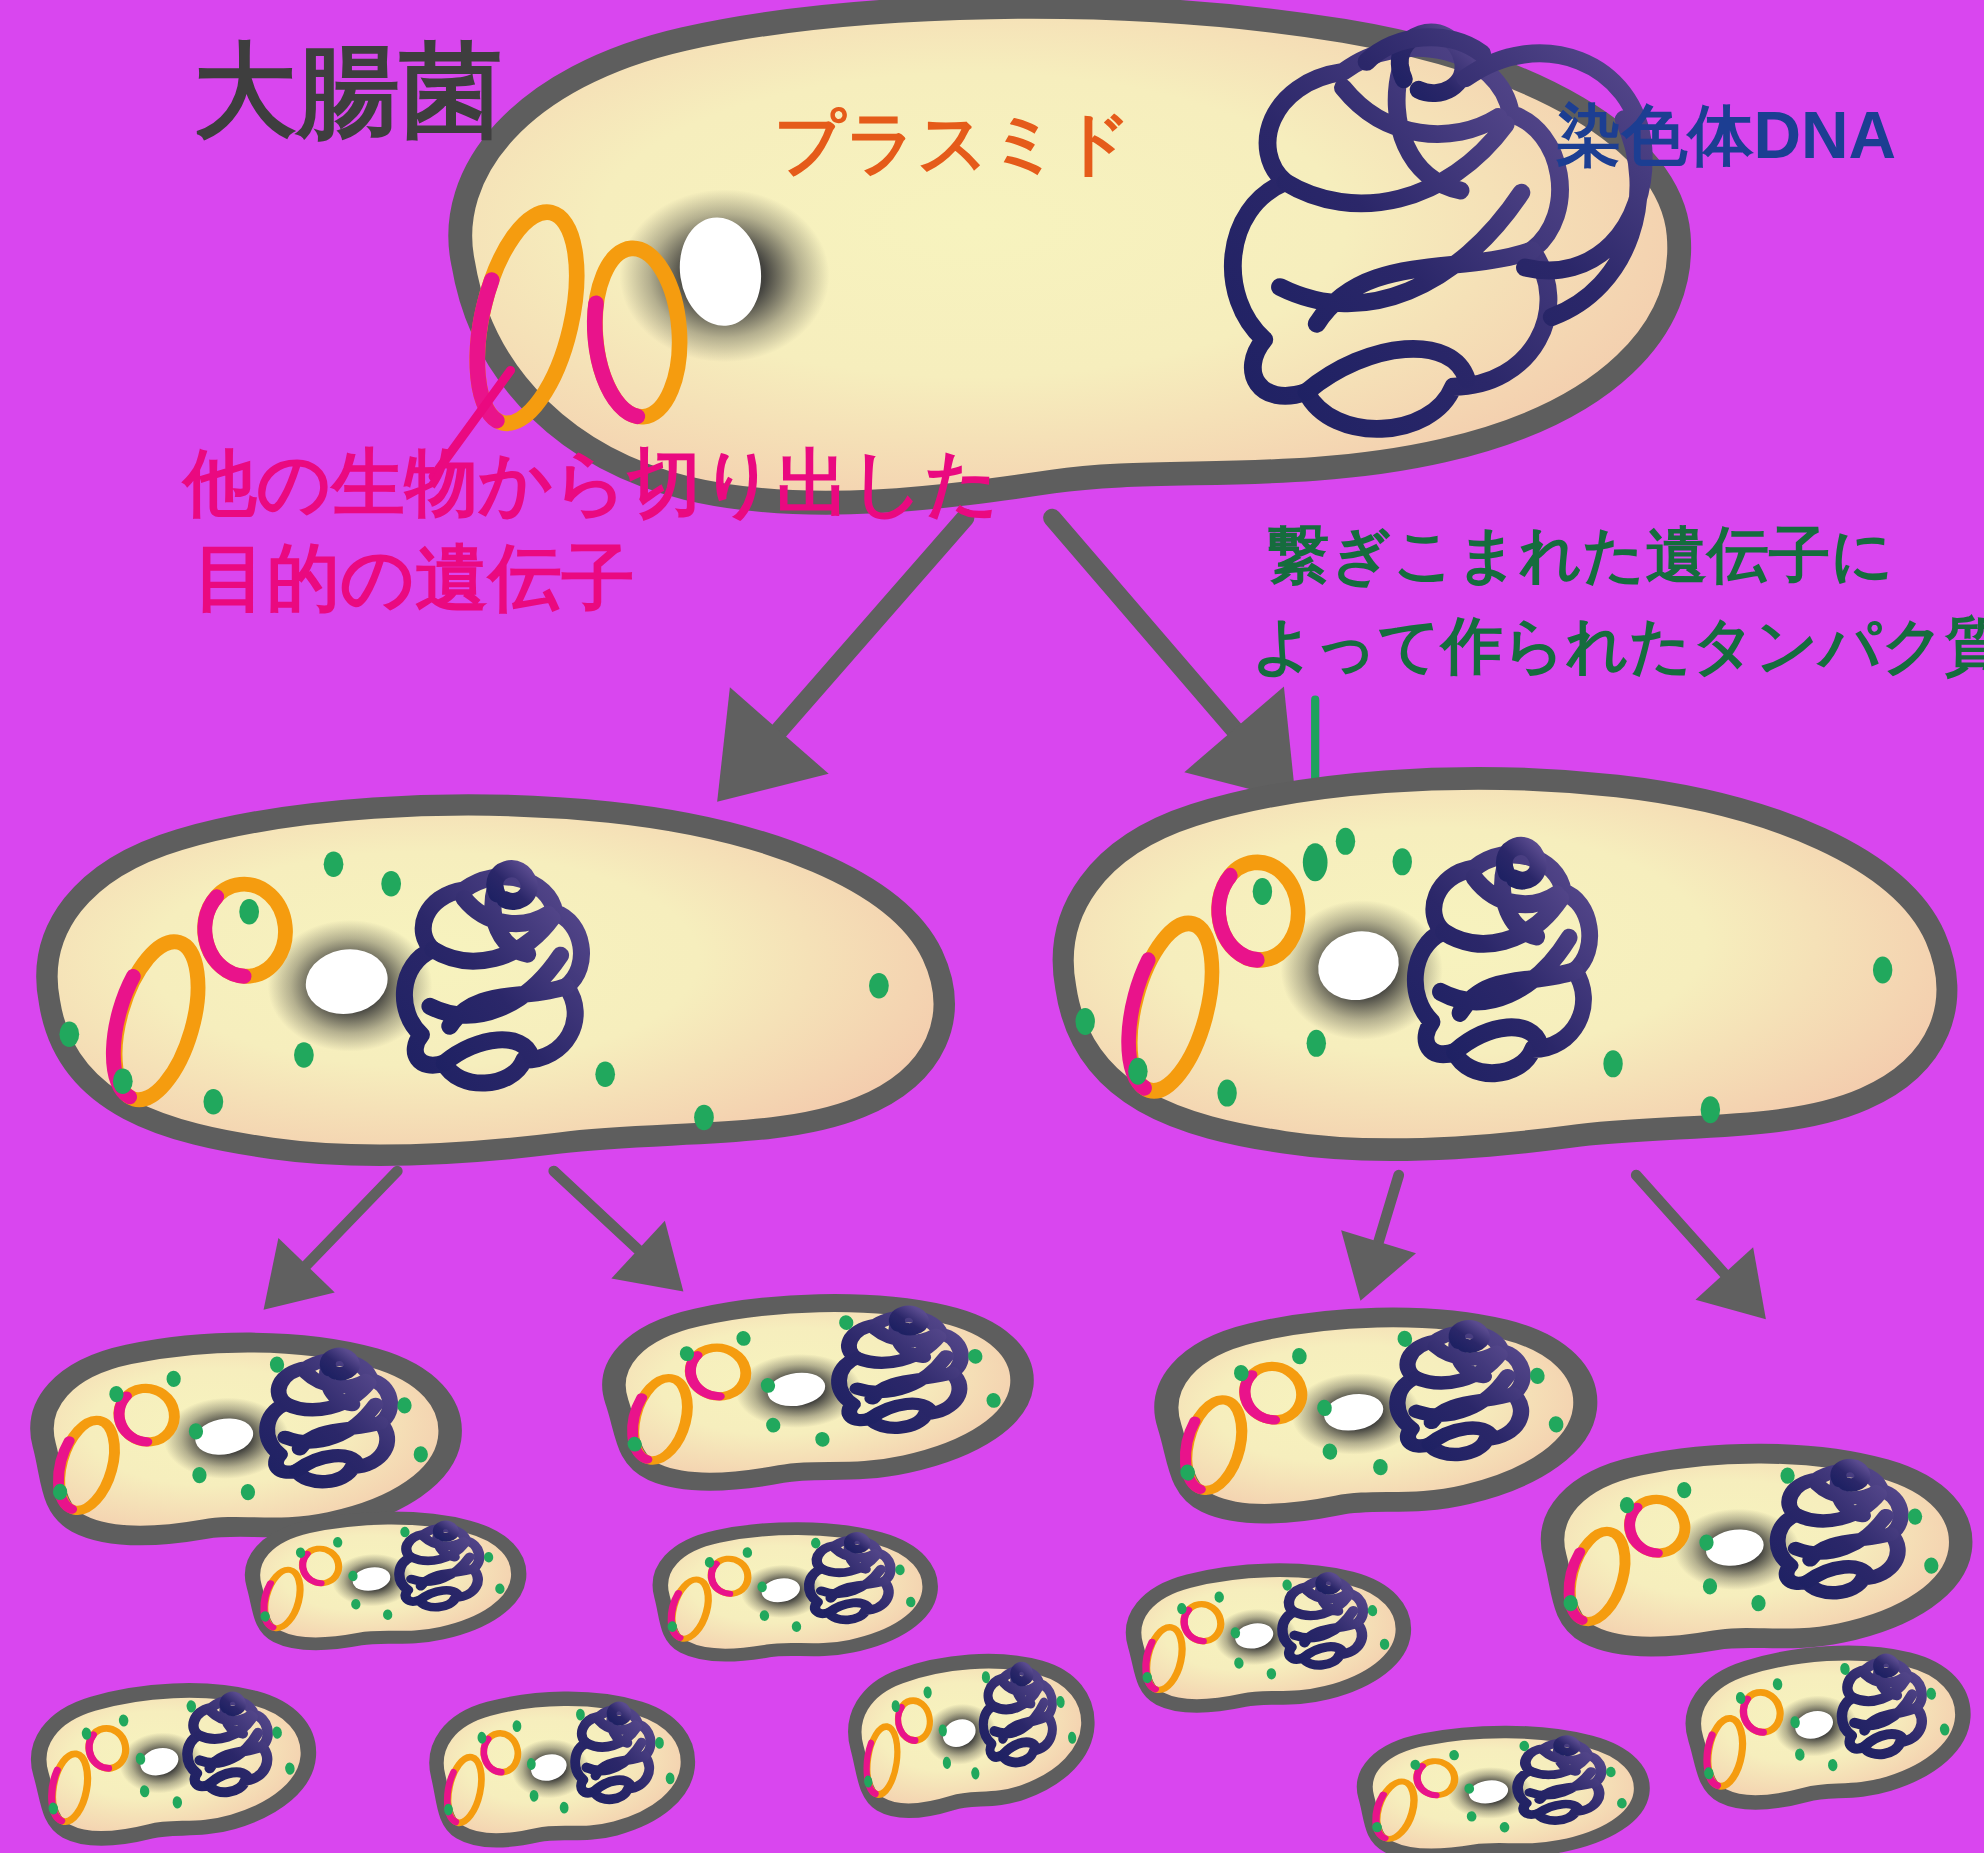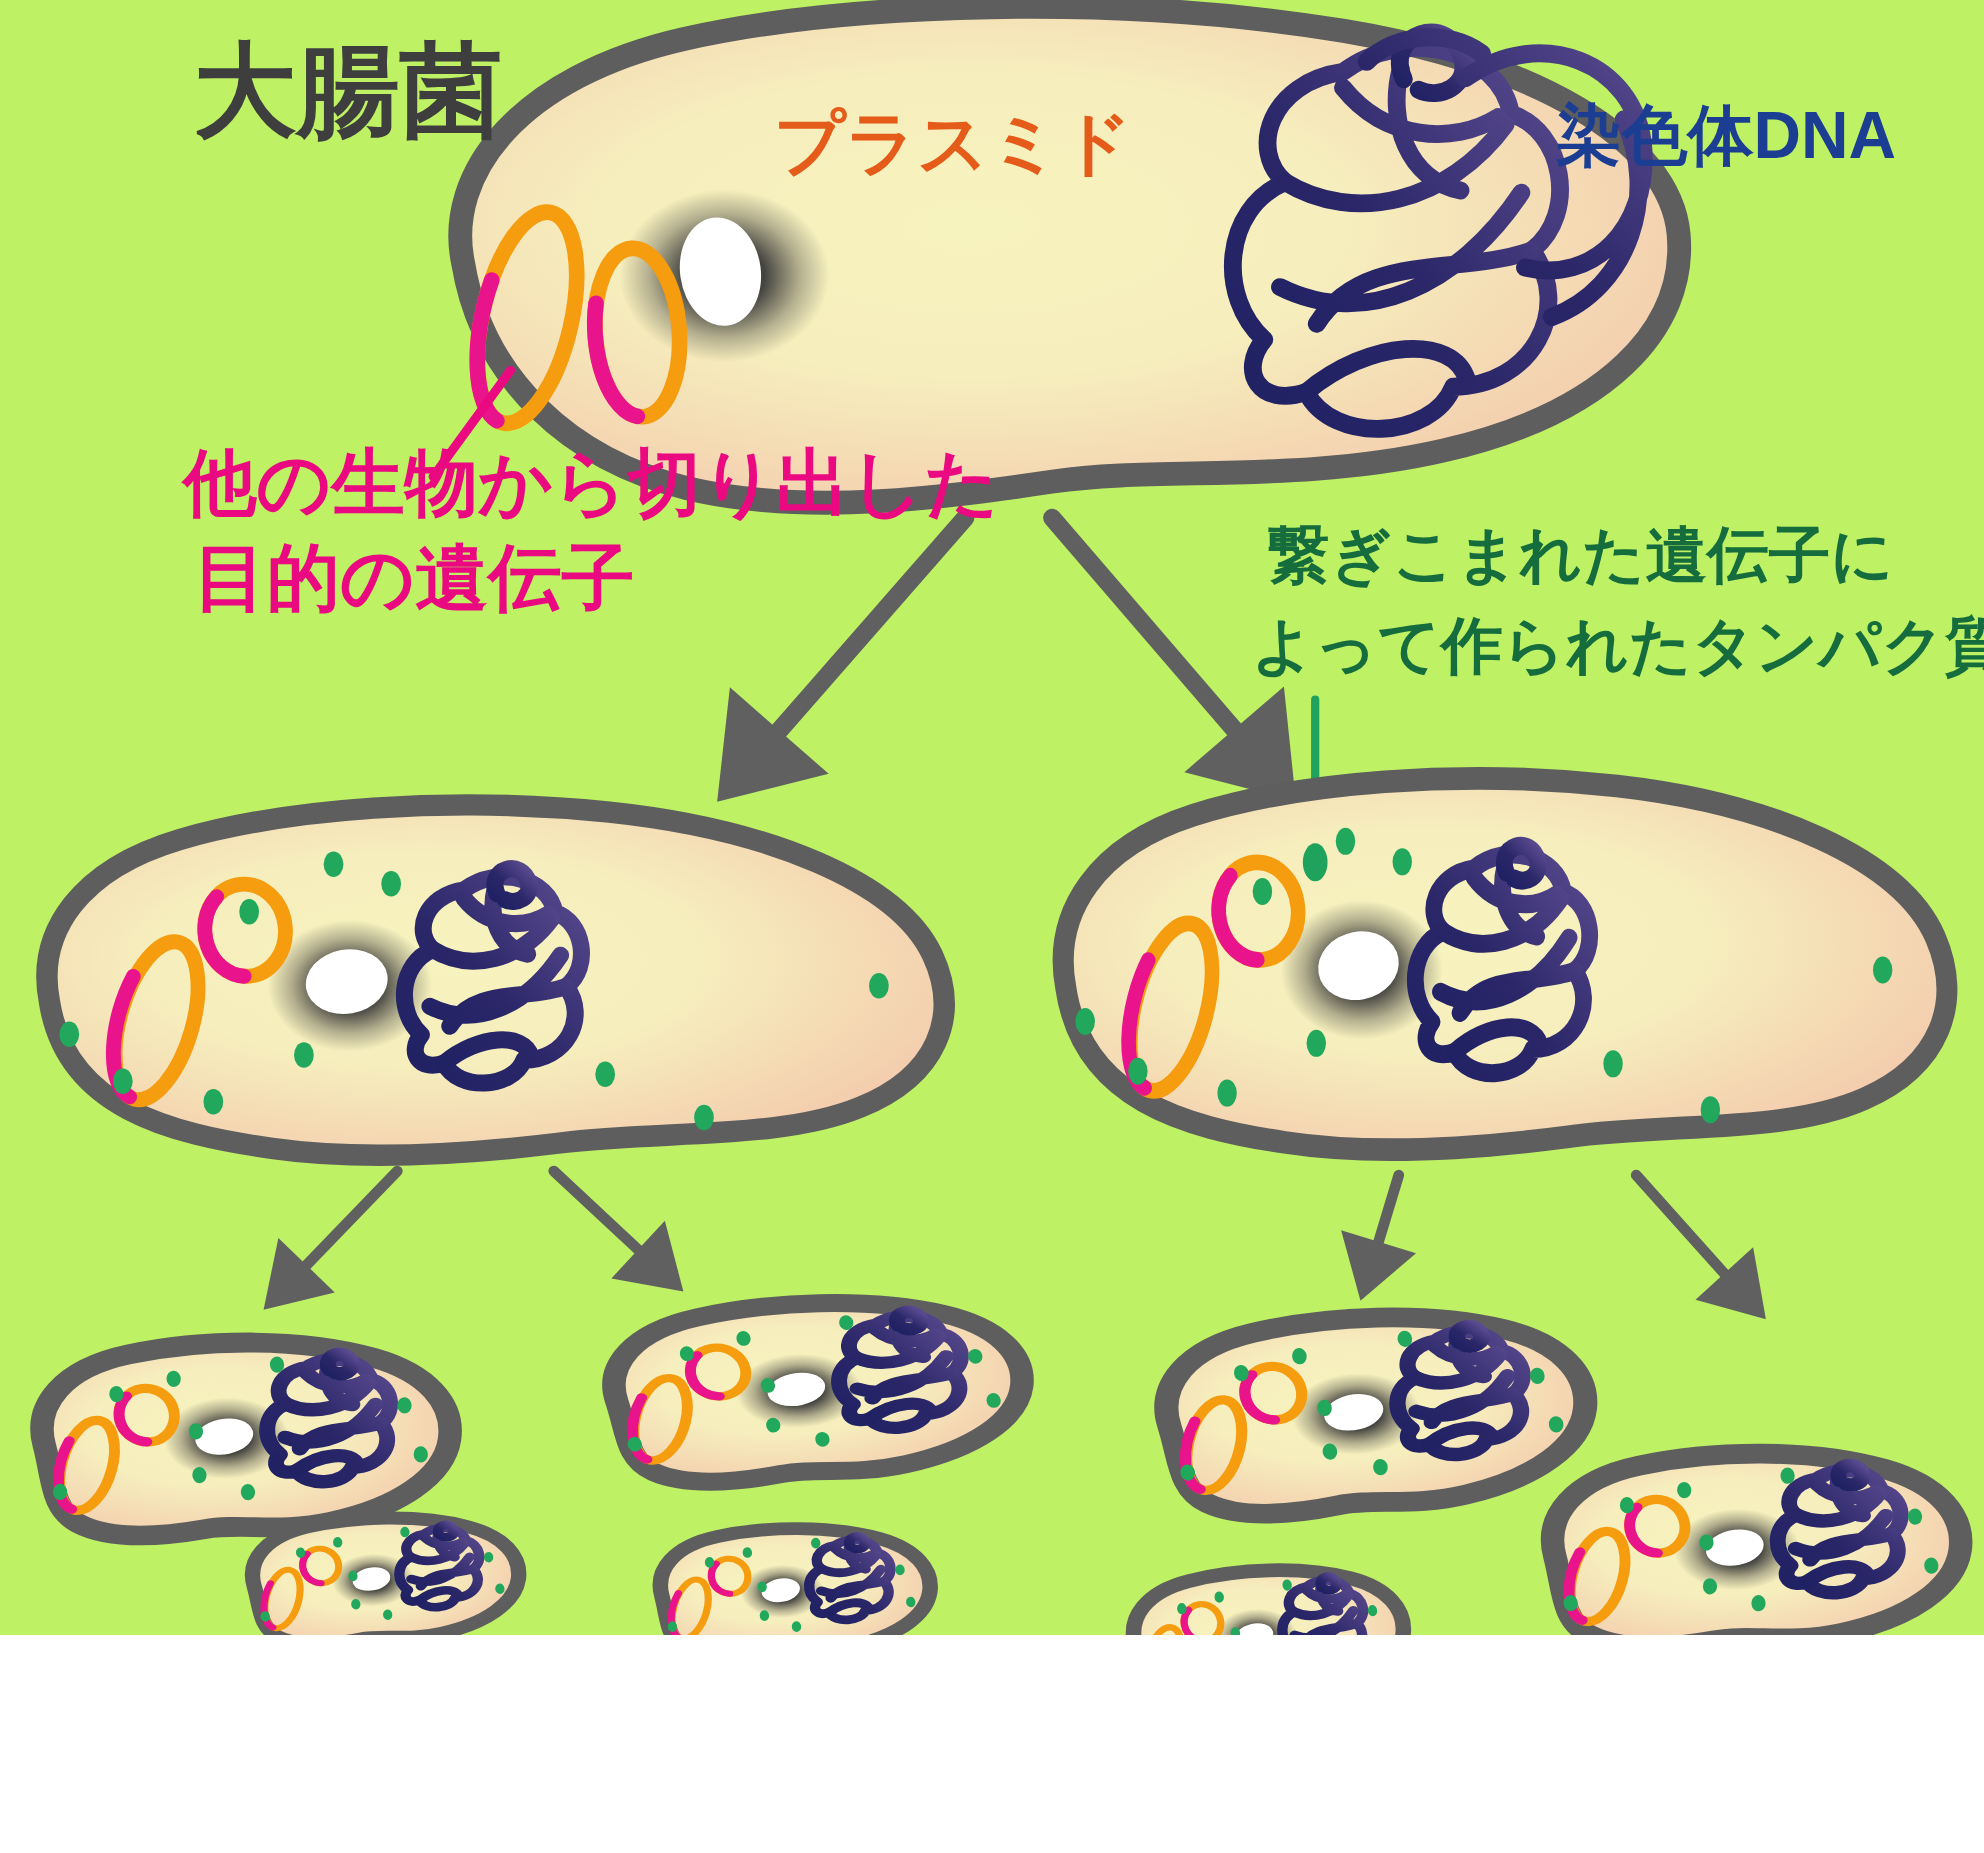--- a/index.html
+++ b/index.html
@@ -1,16 +1,16 @@
 <!DOCTYPE html>
 <html style="font-size:6.6px"><head>
 <meta charset="utf-8">
 <style>
   html,body{margin:0;padding:0;background:#ffffff;}
-  .canvas{position:relative;width:1985px;height:1635px;background:#bef264;overflow:hidden;
+  .canvas{position:relative;width:1985px;height:1853px;background:#d946ef;overflow:hidden;
           font-family:"Liberation Sans","DejaVu Sans",sans-serif;}
   svg{position:absolute;left:0;top:0;}
   text{font-family:"Liberation Sans","DejaVu Sans",sans-serif;font-weight:bold;}
   .t-organism{font-size:250px;fill:#3E3E3E;letter-spacing:0px;}
   .t-plasmid{font-size:170px;fill:#E55B1A;}
   .t-chrom{font-size:160px;fill:#1C3E92;}
   .t-gene{font-size:178px;fill:#EA0980;}
   .t-protein{font-size:150px;fill:#156C3D;}
 </style>
 </head>

